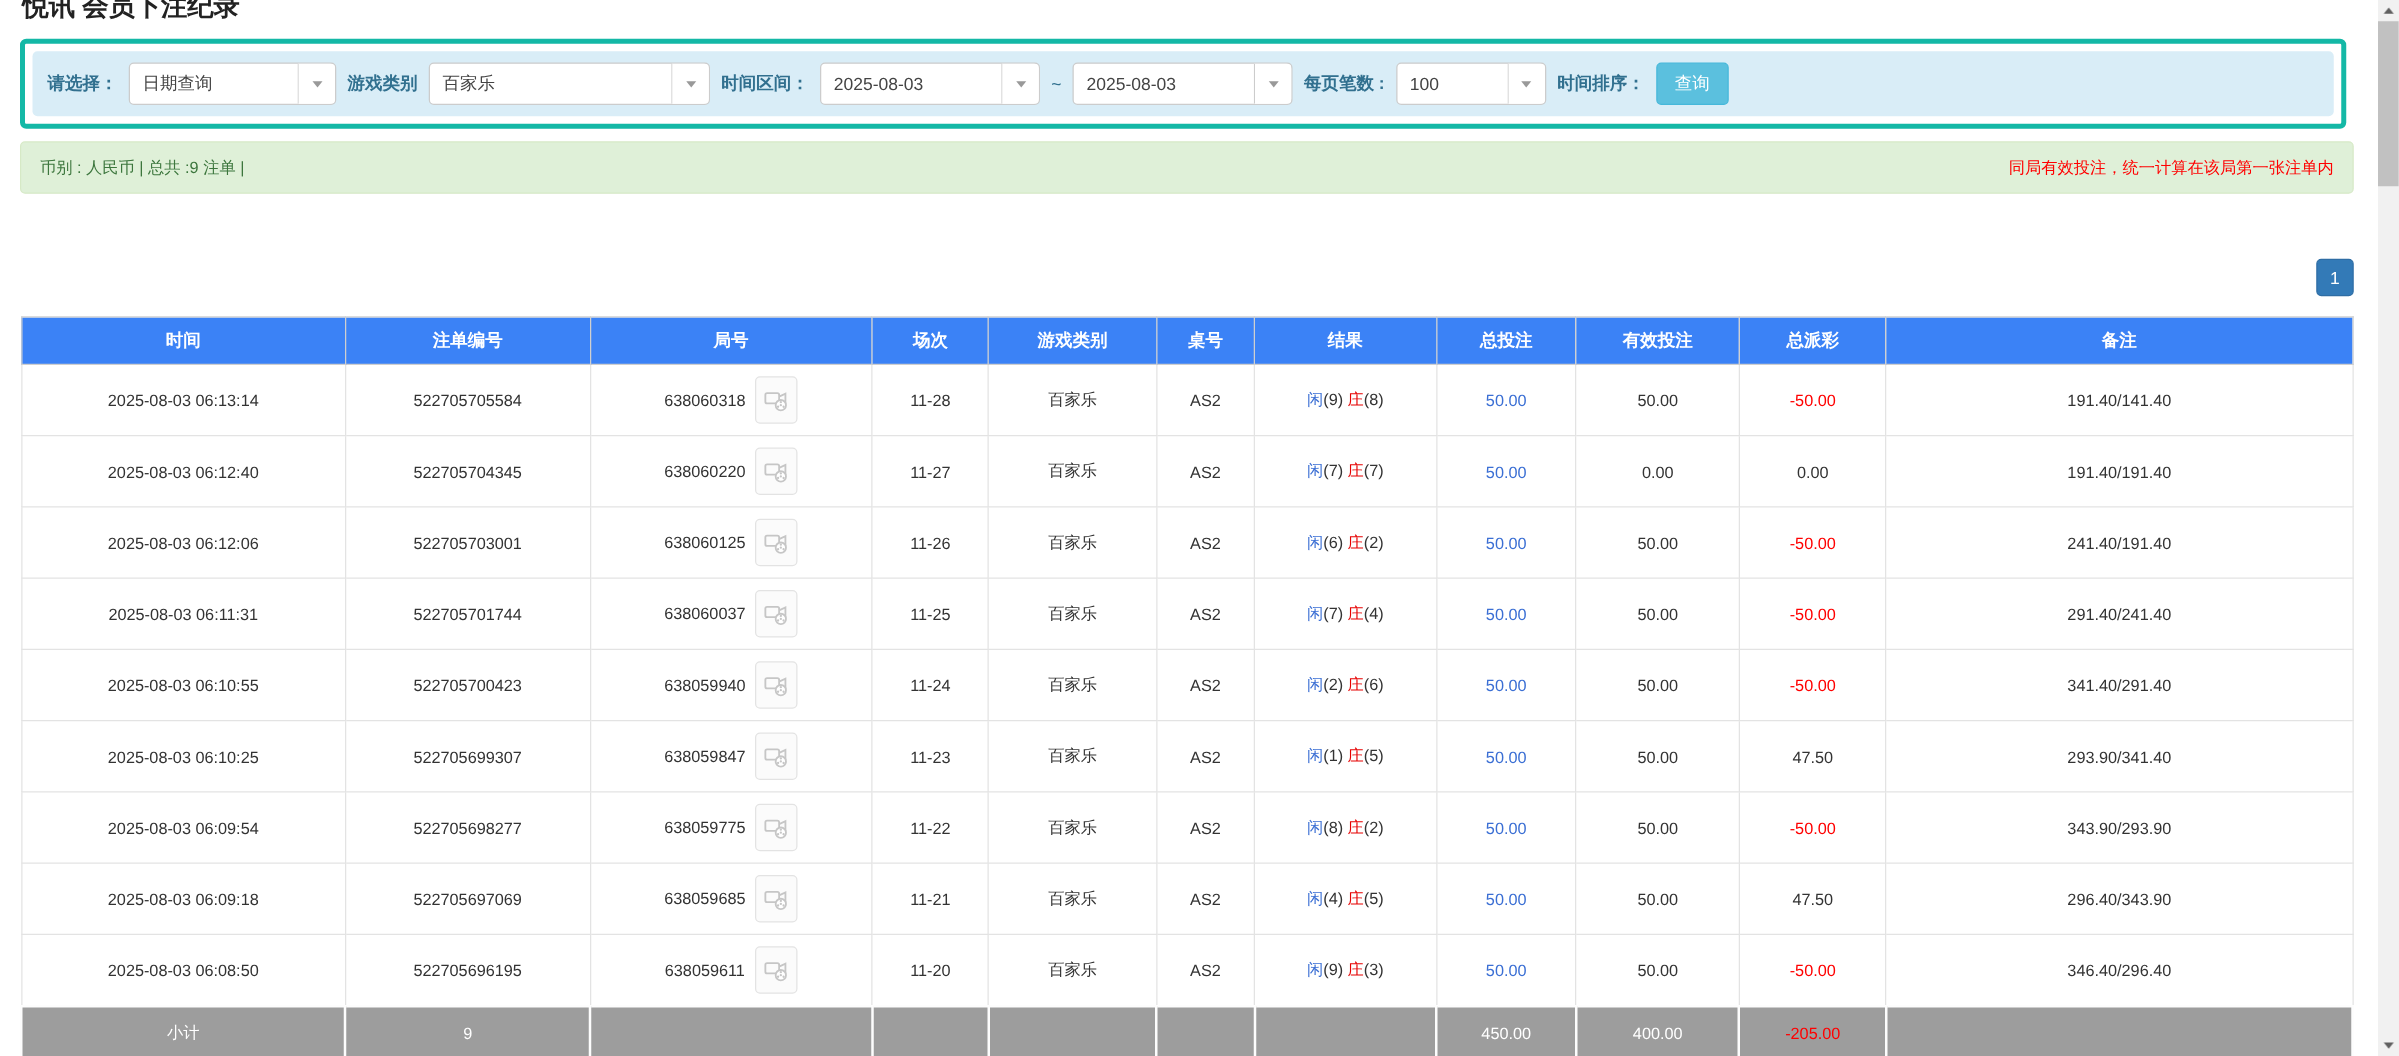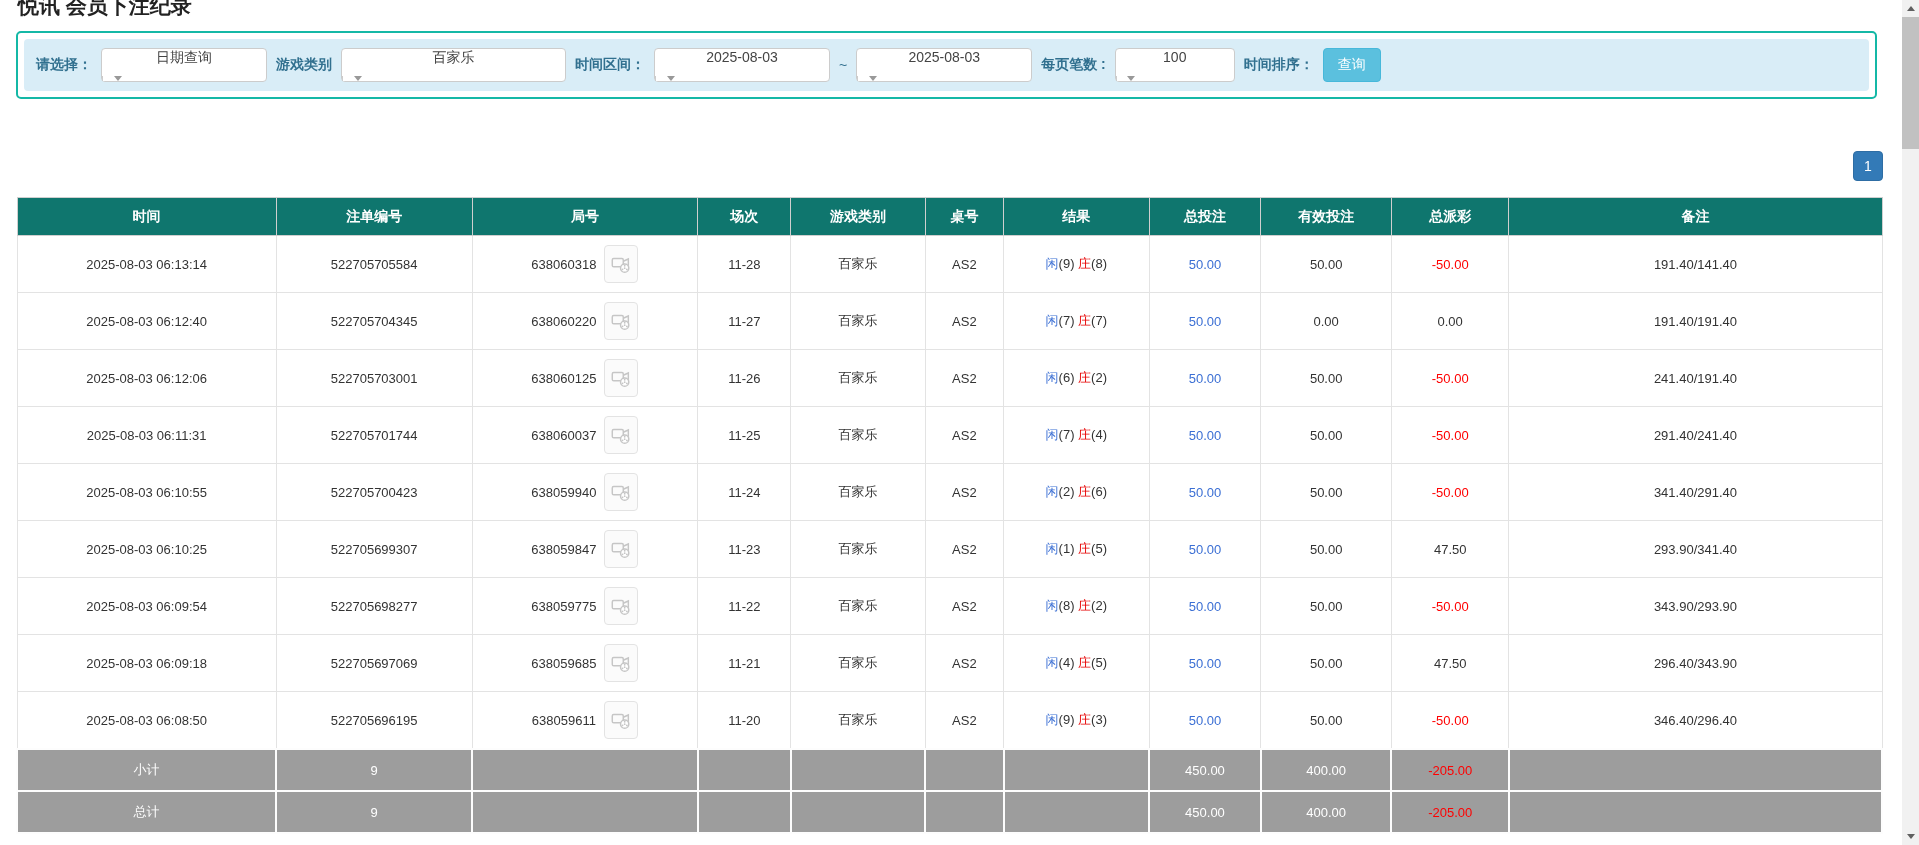--- a/index.html
+++ b/index.html
@@ -4,43 +4,43 @@
 <style>
   html,body{margin:0;padding:0;}
   body{
     width:1919px;height:845px;overflow:hidden;background:#fff;
     font-family:"Liberation Sans","DejaVu Sans",sans-serif;color:#333;position:relative;
   }
   .page{margin-left:16px;width:1867px;}
   .page-title{font-size:21px;font-weight:bold;color:#222;margin:-7px 0 0 2px;line-height:26px;white-space:nowrap;}
 
   
-  .filter-panel{margin-top:12px;background:#fff;border:2px solid #14b8a6;border-radius:5px;padding:6px;margin-right:6px;}
+  .filter-panel{margin-top:12px;background:#fff;border:4px solid #14b8a6;border-radius:5px;padding:6px;margin-right:6px;}
   .filter-inner{background:#d9edf7;border-radius:4px;padding:9px 12px;display:flex;align-items:center;gap:9px;}
   .flabel{color:#31708f;font-weight:bold;font-size:14px;white-space:nowrap;}
-  .combo{background:#fff;border:1px solid #ccc;border-radius:4px;height:34px;display:flex;align-items:center;justify-content:space-between;box-sizing:border-box;cursor:pointer;flex-direction:column;}
+  .combo{background:#fff;border:1px solid #ccc;border-radius:4px;height:34px;display:flex;align-items:center;justify-content:space-between;box-sizing:border-box;cursor:pointer;}
   .combo-text{padding:0 10px;font-size:14px;color:#444;white-space:nowrap;overflow:hidden;}
   .combo-btn{width:29px;align-self:stretch;border-left:1px solid #ccc;display:flex;align-items:center;justify-content:center;background:#fff;border-radius:0 4px 4px 0;}
   .caret{width:0;height:0;border-left:4px solid transparent;border-right:4px solid transparent;border-top:5px solid #999;}
   .w-query{width:166px}.w-game{width:225px}.w-date{width:176px}.w-size{width:120px}.w-sort{width:196px}
   .tilde{color:#31708f;font-size:14px;}
   .btn-query{background:#5bc0de;border:1px solid #46b8da;color:#fff;font-size:14px;height:34px;padding:0 14px;border-radius:4px;cursor:pointer;text-align:right;}
 
   
   .summary-bar{margin-top:10px;background:#dff0d8;border:1px solid #d6e9c6;border-radius:4px;padding:0 15px;height:42px;display:flex;align-items:center;justify-content:space-between;font-size:13px;box-sizing:border-box;}
   .summary-left{color:#3c763d;}
   .summary-right{color:#ff0000;}
 
   
   .pagination{margin-top:52px;text-align:right;}
   .page-btn{display:inline-block;min-width:30px;height:30px;line-height:28px;background:#337ab7;border:1px solid #2e6da4;color:#fff;font-size:14px;border-radius:4px;text-align:center;box-sizing:border-box;cursor:pointer;padding:0;}
 
   
   table.records{margin-top:16px;width:100%;border-collapse:collapse;font-size:13px;table-layout:fixed;}
-  thead th{background:#0f766e;color:#fff;font-weight:bold;height:35px;border:1px solid #cfcfcf;font-size:14px;}
+  thead th{background:#3b82f6;color:#fff;font-weight:bold;height:35px;border:1px solid #cfcfcf;font-size:14px;}
   tbody td{height:54px;text-align:center;border:1px solid #e3e3e3;color:#333;background:#fff;white-space:nowrap;}
   td.blue{color:#3b6fd4;}
   span.player{color:#3b6fd4;}
   span.banker{color:#e60000;}
   td.neg{color:#ff0000;}
   tr.summary td{background:#9d9d9d;color:#fff;height:38px;border:2px solid #fdfdfd;font-size:13px;}
   tr.summary td.neg{color:#ff0000;}
   .round-number{vertical-align:middle;}
   .video-btn{display:inline-flex;align-items:center;justify-content:center;width:34px;height:38px;border:1px solid #e3e3e3;border-radius:4px;background:#fbfbfb;margin-left:8px;vertical-align:middle;cursor:pointer;padding:0;}
 
@@ -99,20 +99,24 @@
             <span class="caret"></span>
           </span>
       </div>
 
       <span class="flabel">时间排序：</span>
 
       <button class="btn-query">查询</button>
     </div>
   </div>
 
+  <div class="summary-bar">
+    <span class="summary-left">币别 : 人民币 | 总共 :9 注单 |</span>
+    <span class="summary-right">同局有效投注，统一计算在该局第一张注单内</span>
+  </div>
 
   <div class="pagination">
     <button class="page-btn">1</button>
   </div>
 
   <table class="records">
     <colgroup>
       <col style="width:13.9%">
         <col style="width:10.5%">
         <col style="width:12.1%">

